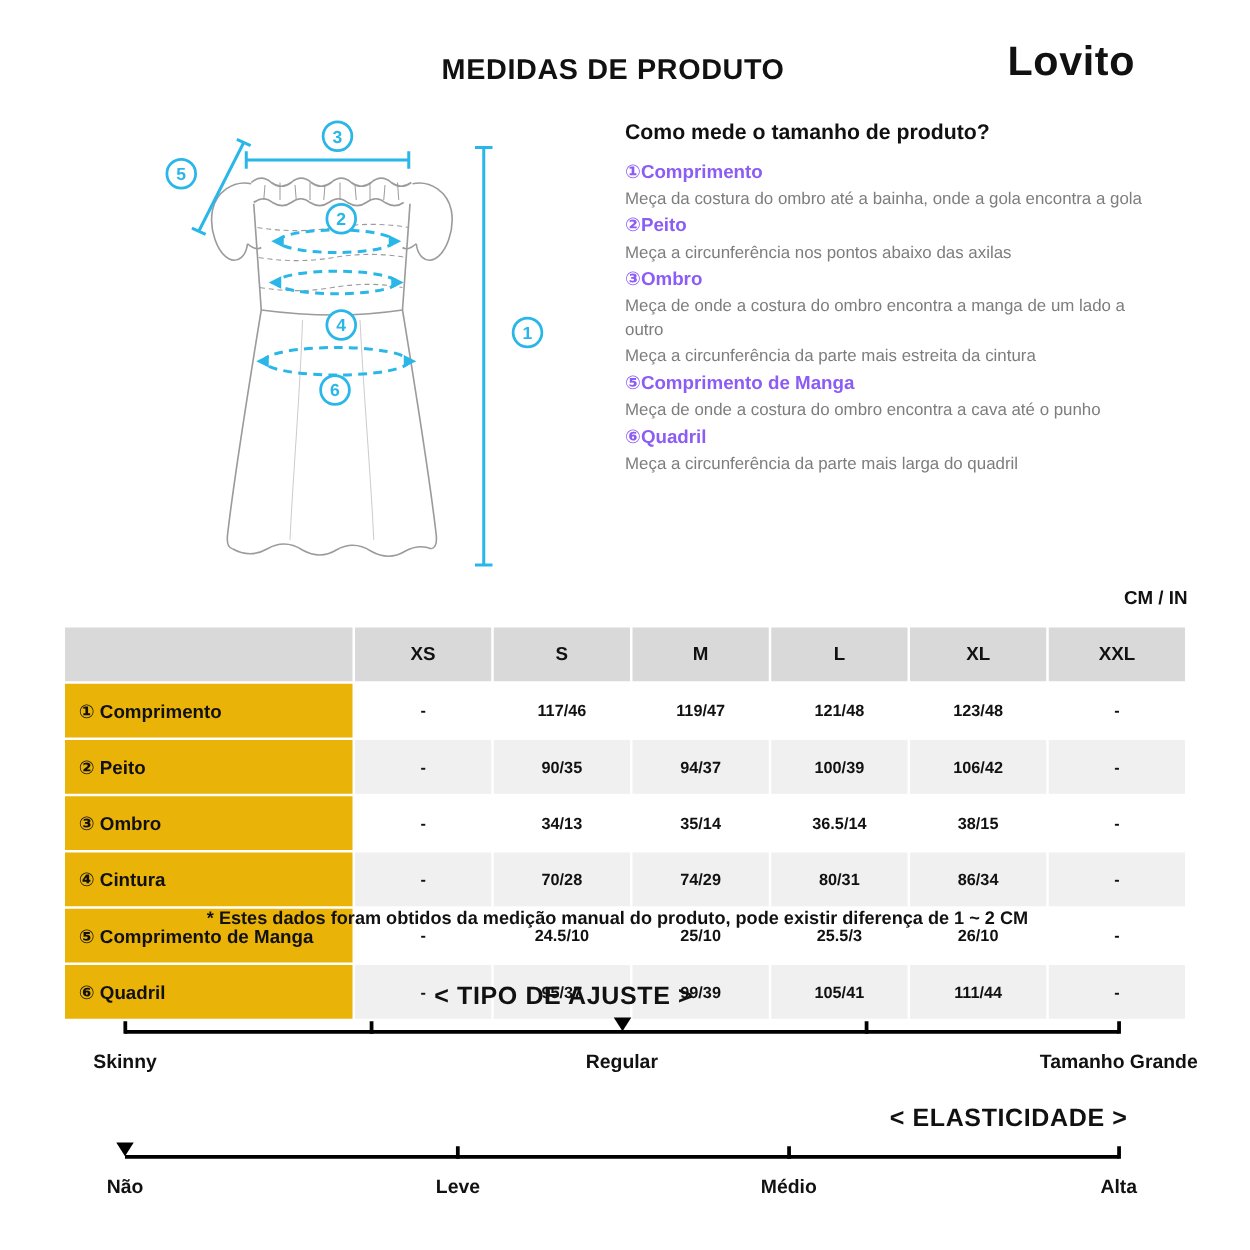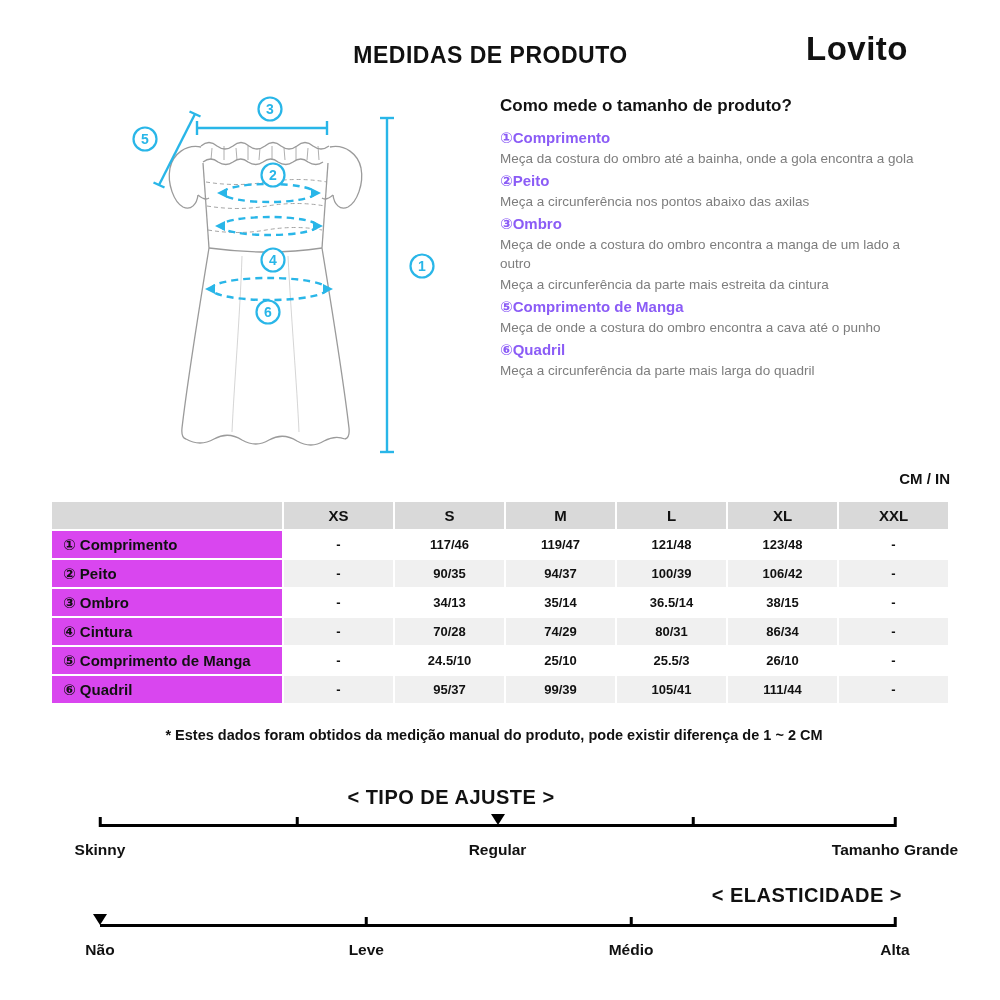--- a/index.html
+++ b/index.html
@@ -17,28 +17,28 @@
 
   .guide { position:absolute; left:500px; top:96px; width:426px; }
   .guide h2 { font-size:17px; font-weight:700; margin-bottom:11px; }
   .gitem .glabel { font-size:15px; font-weight:700; line-height:21px; color:#8b5cf6; }
   .gitem .gdesc  { font-size:13.5px; color:#7d7d7d; line-height:19px; margin:1px 0 2px 0; }
 
   .units { position:absolute; top:470px; right:50px; font-size:15px; font-weight:800; }
 
   table.size-table { position:absolute; left:50px; top:500px; width:900px;
                      border-collapse:separate; border-spacing:2px; table-layout:fixed; }
-  table.size-table th, table.size-table td { height:27px; text-align:center; vertical-align:middle; }
+  table.size-table th, table.size-table td { height:43px; text-align:center; vertical-align:middle; }
   table.size-table th { background:#d9d9d9; font-size:15px; font-weight:700; }
   table.size-table th.corner { background:#d9d9d9; }
   table.size-table td.rlabel { background:#d9d9d9; text-align:left; padding-left:11px;
                                font-size:15px; font-weight:700; }
   table.size-table td { font-size:13px; font-weight:700; background:#fff; }
   table.size-table tr.alt td { background:#f0f0f0; }
-  table.size-table tr td.rlabel { background:#d946ef; }
+  table.size-table tr td.rlabel { background:#eab308; }
 
   .footnote { position:absolute; top:727px; left:0; width:988px; text-align:center;
               font-size:14.5px; font-weight:700; }
 
   .scale-title { position:absolute; left:0; width:902px; text-align:center;
                  font-size:20px; font-weight:800; letter-spacing:.5px; }
   #fit-title  { top:786px; }
   #ela-title  { top:884px;text-align:right; }
 
   .track { position:absolute; left:100px; width:795px; height:3px; background:#000; }

